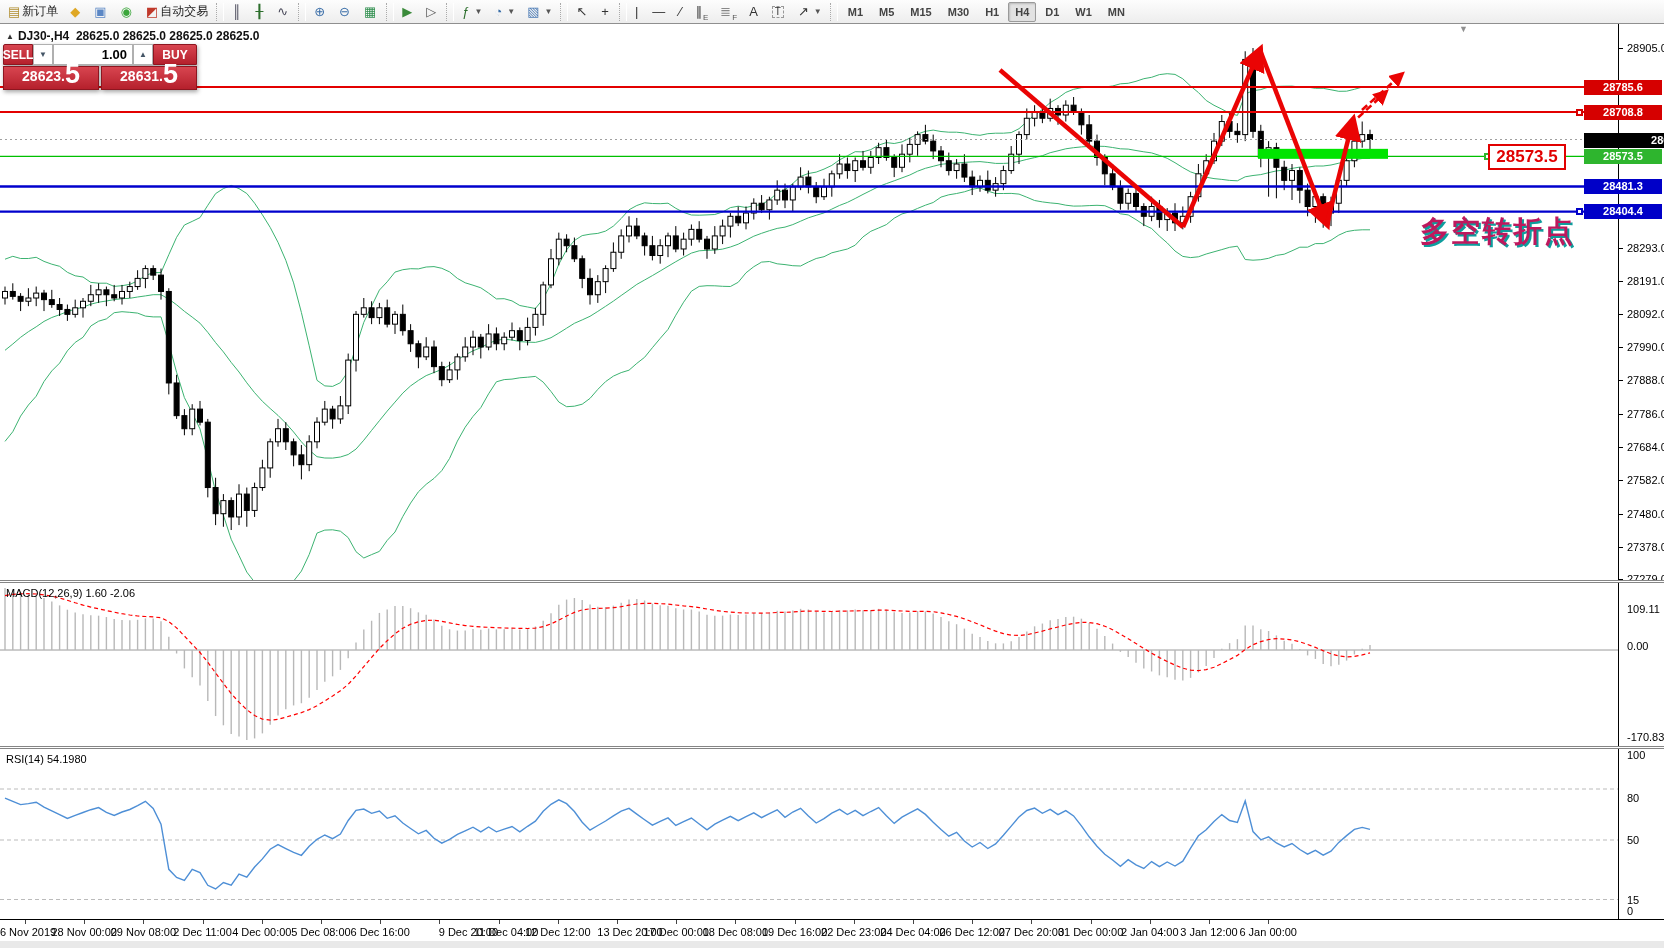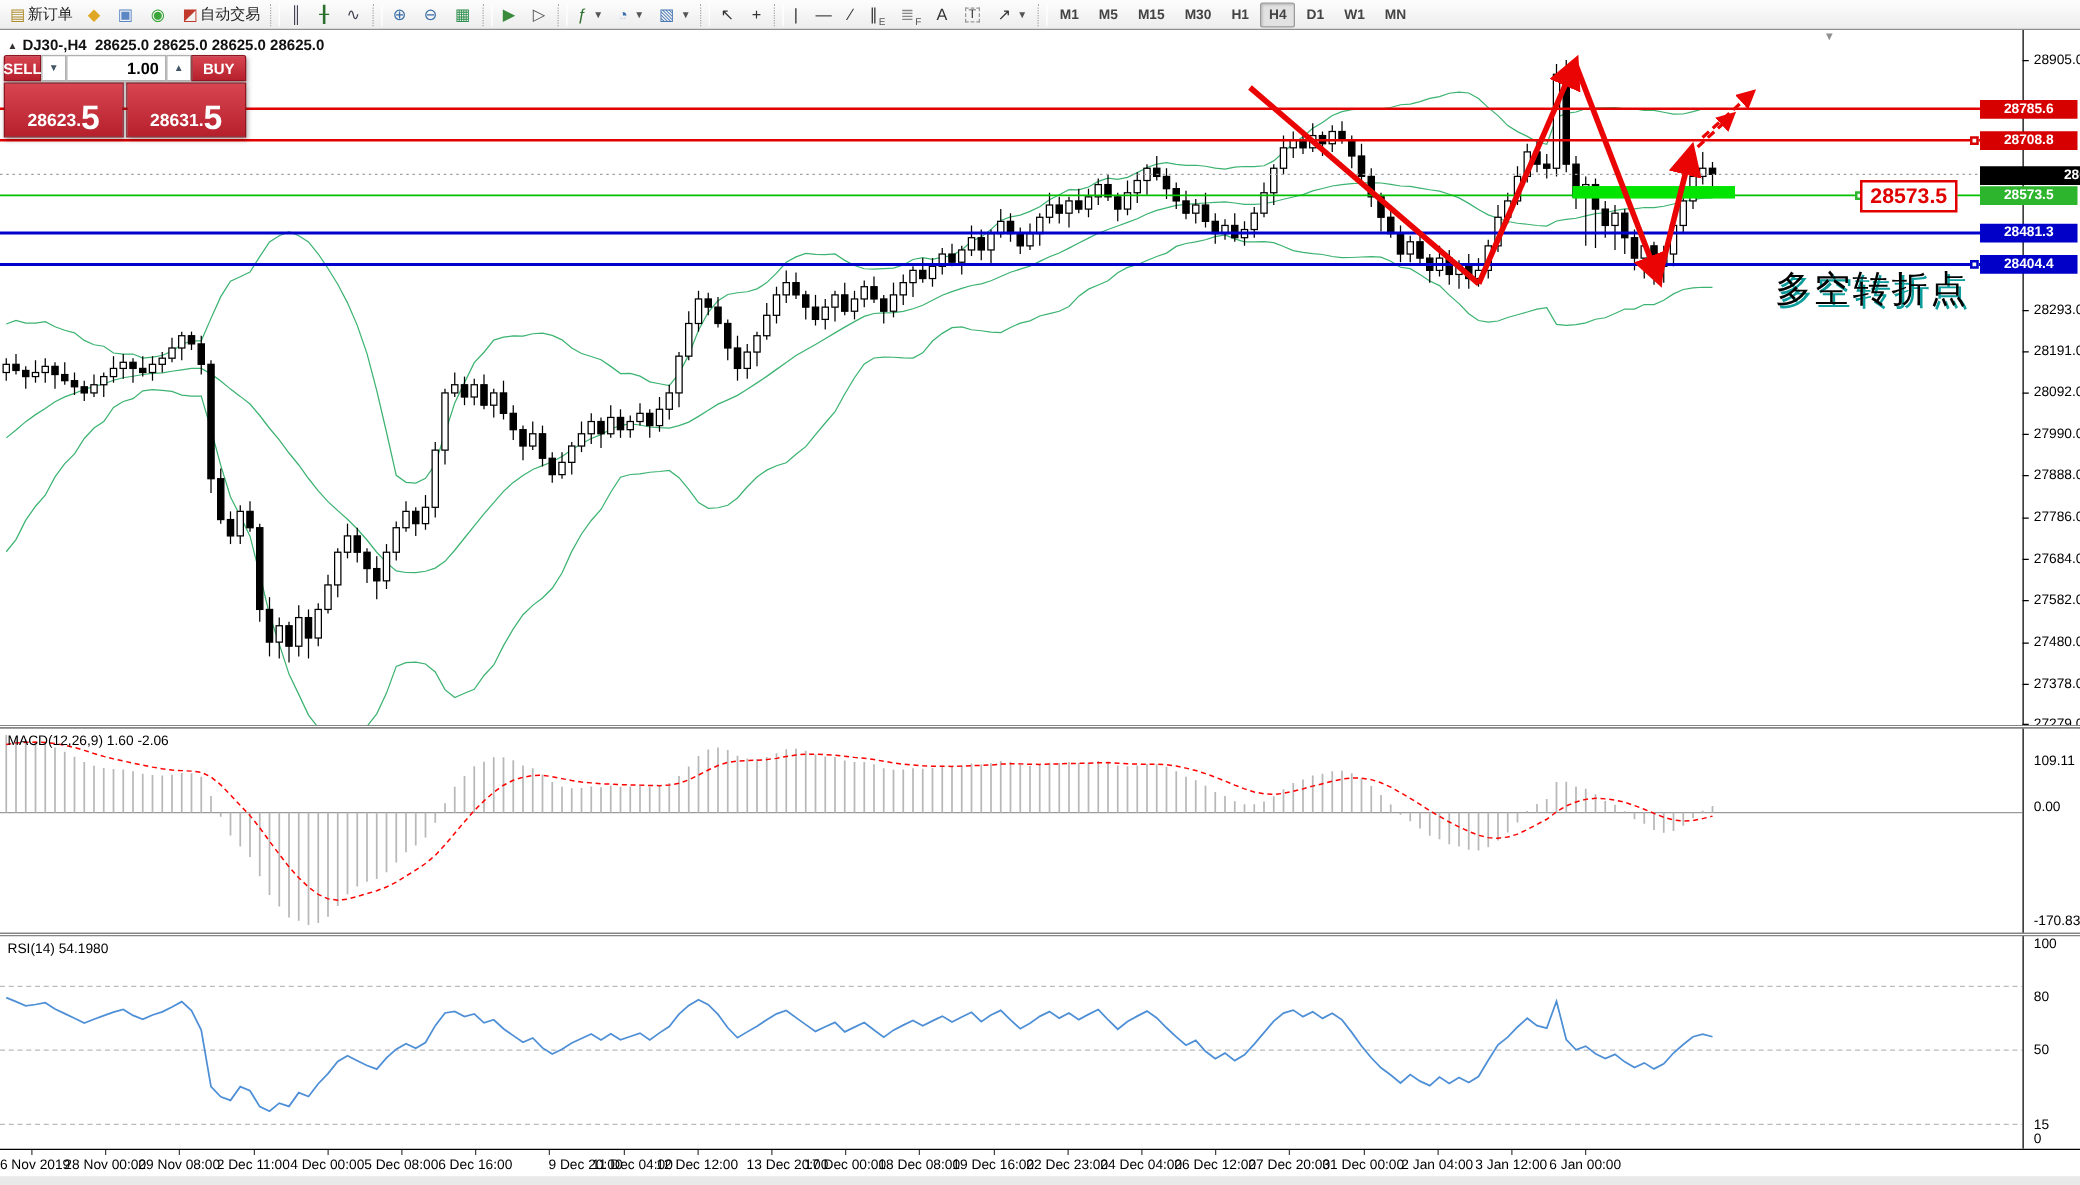--- a/index.html
+++ b/index.html
@@ -26,41 +26,41 @@
   #price-axis{position:absolute;left:1618px;top:24px;width:46px;height:895px;background:#fff;
       border-left:1px solid #000;z-index:4;}
   .axlab{position:absolute;left:8px;font-size:11px;color:#000;white-space:nowrap;}
   .axtick{position:absolute;left:-1px;width:5px;height:1px;background:#000;}
   .linelab{position:absolute;left:1584px;width:78px;height:15px;z-index:6;color:#fff;
      font-size:11px;font-weight:bold;text-align:center;line-height:15px;}
   .handle{position:absolute;width:7px;height:7px;background:#fff;z-index:6;box-sizing:border-box;}
   #callout{position:absolute;left:1488px;top:144px;width:74px;height:22px;background:#fff;
      border:2px solid #e10000;color:#e10000;font-size:17px;font-weight:bold;text-align:center;
      line-height:21px;z-index:8;}
-  #annotation{position:absolute;left:1420px;top:212px;z-index:8;font-size:29px;font-weight:normal;
-     letter-spacing:2px;color:#000000;text-shadow:2px 2px 0 #0e9d9d;white-space:nowrap;}
+  #annotation{position:absolute;left:1420px;top:212px;z-index:8;font-size:29px;font-weight:bold;
+     letter-spacing:2px;color:#be185d;text-shadow:2px 2px 0 #0e9d9d;white-space:nowrap;}
   #splitter{position:absolute;left:1459px;top:24px;color:#909090;font-size:9px;z-index:5;}
   
   .plabel{position:absolute;left:6px;top:4px;font-size:11px;color:#000;z-index:5;white-space:pre;}
   
   #chart-header{position:absolute;left:6px;top:29px;font-size:12px;font-weight:600;color:#111;z-index:6;
      display:flex;align-items:center;white-space:pre;}
   #chart-header .tri{font-size:8px;margin-right:4px;color:#333;}
   #trade-panel{position:absolute;left:3px;top:44px;width:194px;z-index:9;
      filter:drop-shadow(1px 2px 2px rgba(0,0,0,.35));}
   #trade-row1{display:flex;height:21px;}
   .redbtn{background:linear-gradient(#d84550,#b5202c);color:#fff;font-weight:bold;font-size:12px;
      display:flex;align-items:center;justify-content:center;border:1px solid #8d1620;box-sizing:border-box;}
   #sell-btn{width:30px;border-radius:2px 0 0 0;}
   #buy-btn{width:44px;border-radius:0 2px 0 0;}
   .spin{width:20px;background:#fff;border:1px solid #b0b0b0;box-sizing:border-box;display:flex;
      align-items:center;justify-content:center;font-size:8px;color:#456;}
   #volume-input{flex:1;background:#fff;border:1px solid #b0b0b0;box-sizing:border-box;font-size:13px;
      font-weight:bold;text-align:right;padding-right:5px;line-height:19px;color:#000;}
-  #trade-row2{display:flex;margin-top:1px;height:44px;gap:2px;}
+  #trade-row2{display:flex;margin-top:1px;height:24px;gap:2px;}
   .bigprice{flex:1;display:flex;align-items:flex-end;justify-content:center;padding-bottom:3px;}
   .bp-main{font-size:14px;font-weight:bold;color:#fff;line-height:1;margin-bottom:3px;}
   .bp-pip{font-size:27px;font-weight:bold;color:#fff;line-height:.85;}
   
   #time-axis{position:absolute;left:0;top:919px;width:1664px;height:29px;background:#fff;
      border-top:1px solid #000;box-sizing:border-box;z-index:5;}
   #time-axis .tlab{position:absolute;top:6px;font-size:11px;color:#000;white-space:nowrap;transform:translateX(-50%);}
   #time-axis .ttick{position:absolute;top:0;width:1px;height:4px;background:#444;}
   #bottom-strip{position:absolute;left:0;top:941px;width:1664px;height:7px;background:#e9e9e9;z-index:6;}
   svg{position:absolute;left:0;top:0;}

